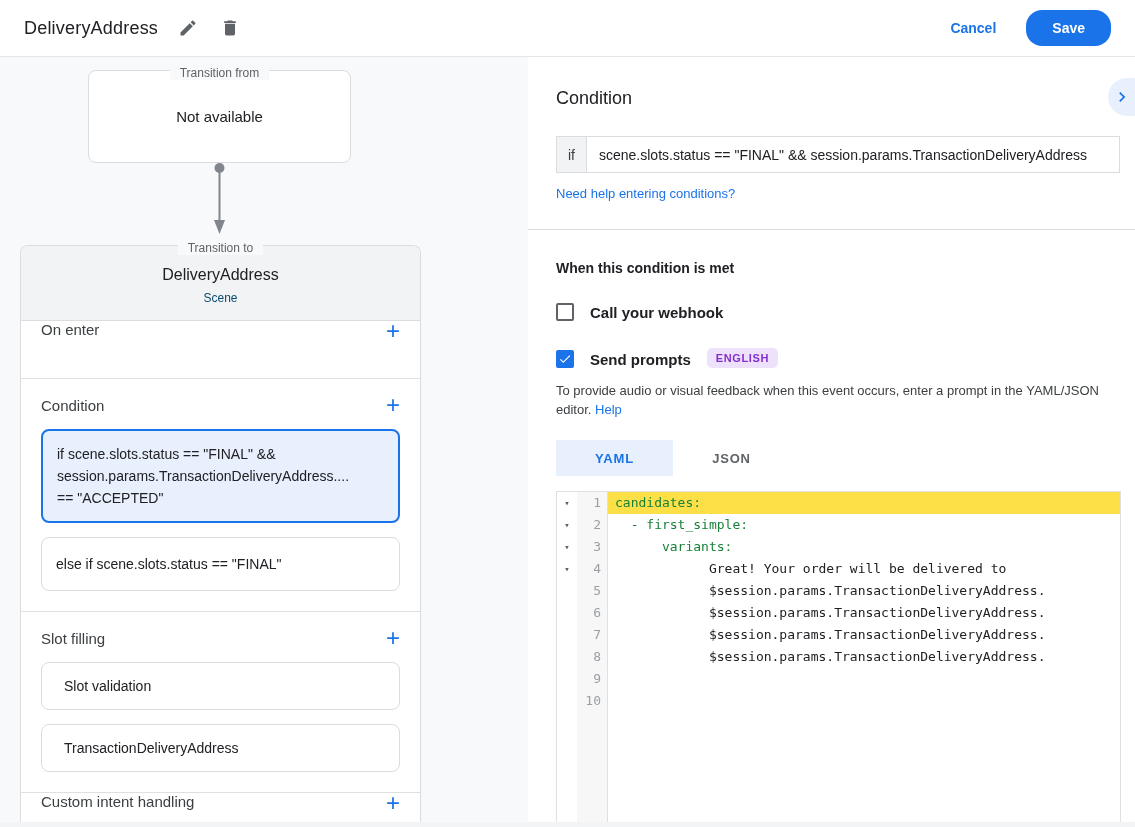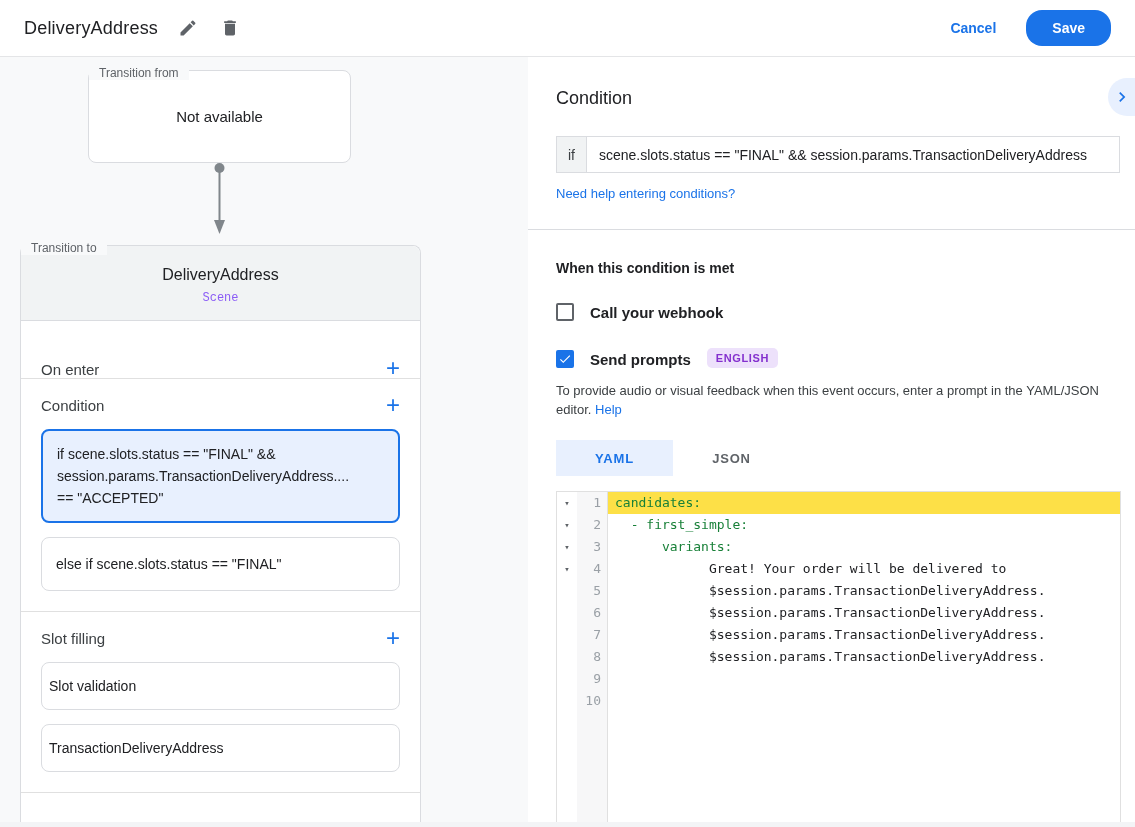--- a/index.html
+++ b/index.html
@@ -20,47 +20,47 @@
   .save-btn { background:#1a73e8; color:#fff; border:none; border-radius:16px;
     font-size:14px; font-weight:700; padding:10px 26px; cursor:pointer; font-family:inherit; }
 
   
   .main { display:flex; height:770px; }
   .left-panel { width:528px; background:#f8f9fa; position:relative; flex:none; }
   .right-panel { flex:1; background:#fff; position:relative; }
 
   
   .fbox { position:relative; background:#fff; border:1px solid #dadce0; border-radius:8px; }
-  .fbox-legend { position:absolute; top:-8px; left:0; right:0; text-align:left; }
+  .fbox-legend { position:absolute; top:-8px; left:0; right:0; text-align:center; }
   .fbox-legend span { background:#f8f9fa; padding:0 10px; font-size:12px; color:#5f6368; }
   .from-box { margin:13px 0 0 88px; width:263px; height:93px; }
   .from-content { height:100%; display:flex; align-items:center; justify-content:center;
     font-size:15px; color:#202124; }
   .connector { margin-left:213px; display:block; }
 
   .to-box { margin:10px 0 0 20px; width:401px; border-radius:8px 8px 0 0; border-bottom:none; }
   .scene-header { background:#f1f3f4; border-bottom:1px solid #dadce0; border-radius:8px 8px 0 0;
     padding:20px 0 15px; text-align:center; }
   .scene-name { font-size:16px; color:#202124; }
-  .scene-type { font-size:12px; color:#8b5cf6; margin-top:7px;font-family:Liberation Mono, monospace; }
-  .sec-row { display:flex; align-items:flex-end; justify-content:space-between;
+  .scene-type { font-size:12px; color:#0c4a6e; margin-top:7px; }
+  .sec-row { display:flex; align-items:flex-start; justify-content:space-between;
     padding:0 20px; height:57px; }
   .sec-head { display:flex; align-items:center; justify-content:space-between;
     padding:16px 20px 0; }
   .sec-label { font-size:15px; color:#3c4043; }
   .plus-btn { color:#1a73e8; font-size:24px; font-weight:300; line-height:20px;
     background:none; border:none; cursor:pointer; font-family:inherit; }
   .sec-divider { border-top:1px solid #e0e0e0; }
   .cond-card { margin:14px 20px 0; border-radius:8px; padding:12px 14px;
     font-size:14px; line-height:22px; color:#202124; cursor:pointer; }
   .cond-card.selected { background:#e8f0fe; border:2px solid #1a73e8; }
   .cond-card.plain { background:#fff; border:1px solid #dadce0; padding:15px 14px; }
   .sec-pad-bottom { padding-bottom:20px; }
   .slot-card { margin:14px 20px 0; background:#fff; border:1px solid #dadce0;
-    border-radius:8px; padding:15px 7px; font-size:14px; color:#202124; cursor:pointer; }
+    border-radius:8px; padding:15px 22px; font-size:14px; color:#202124; cursor:pointer; }
 
   
   .rp-inner { padding-left:28px; }
   .rp-title { font-size:18px; font-weight:400; color:#202124; padding-top:31px; }
   .collapse-pill { position:absolute; top:21px; right:0; width:27px; height:38px;
     background:#e8f0fe; border:none; border-radius:19px 0 0 19px; cursor:pointer;
     display:flex; align-items:center; justify-content:center; }
   .collapse-pill svg { fill:#1a73e8; }
   .if-row { margin-top:27px; width:564px; height:37px; display:flex;
     border:1px solid #dadce0; border-radius:0; background:#fff; }

